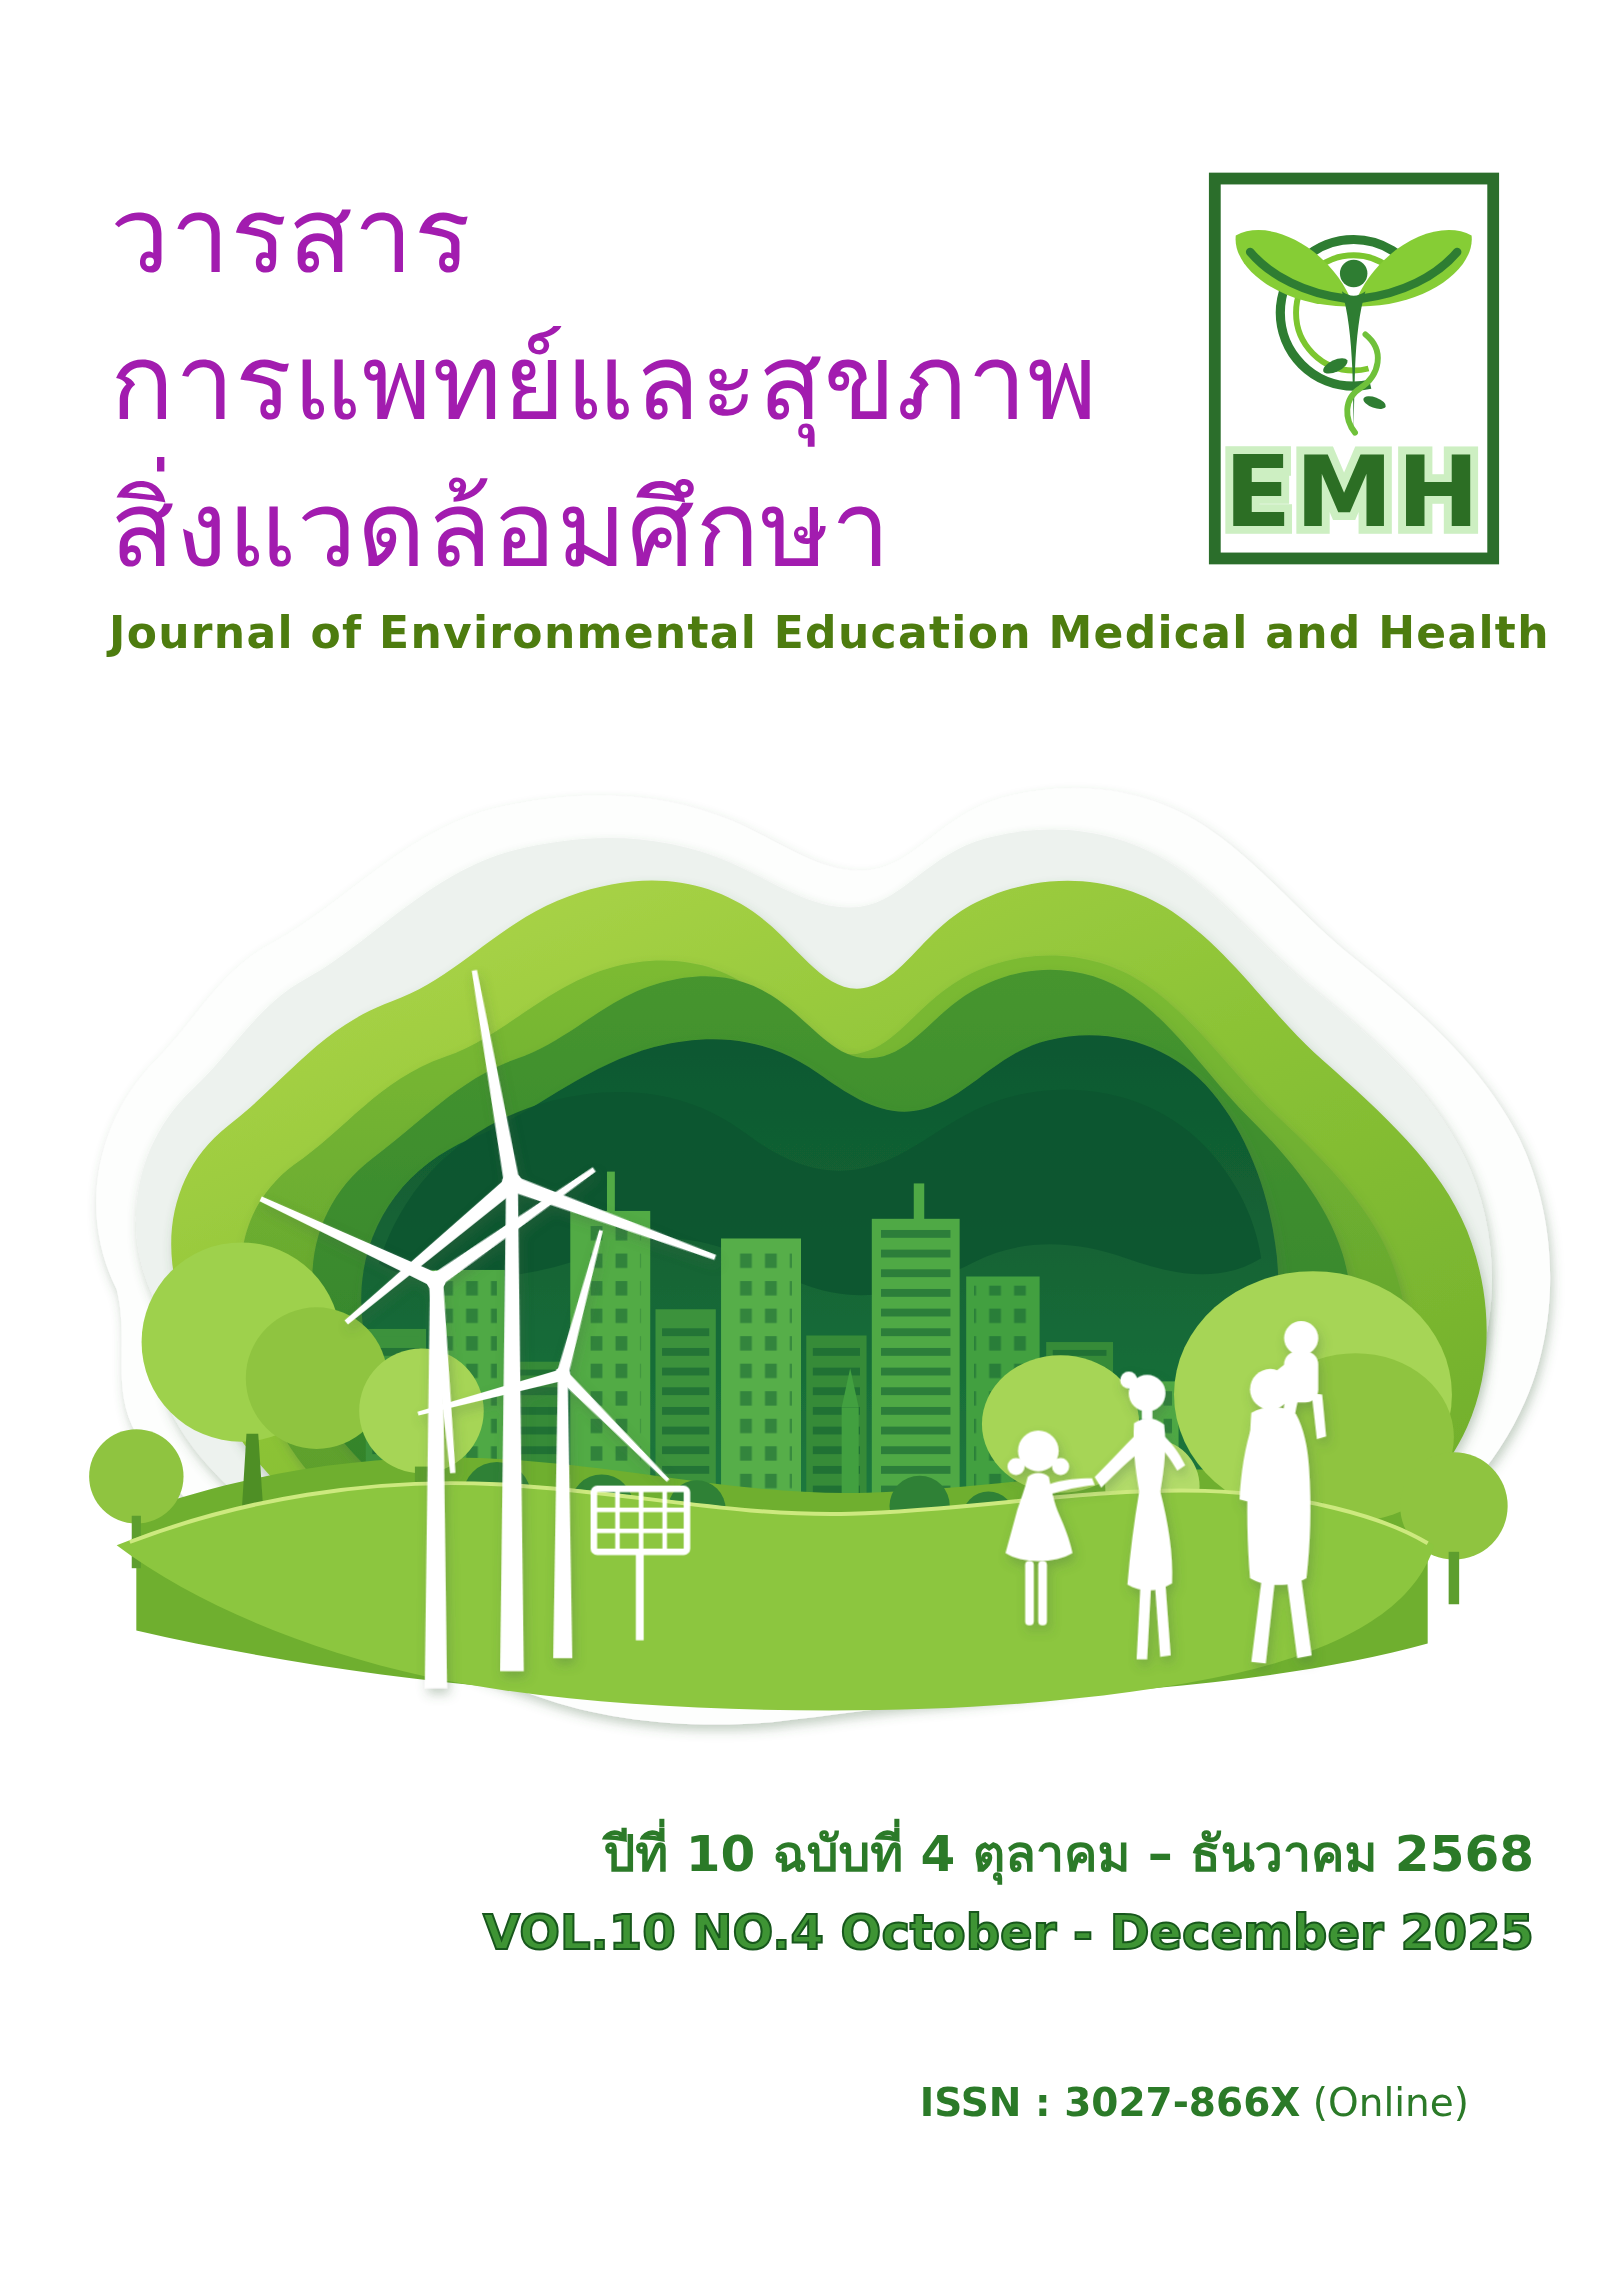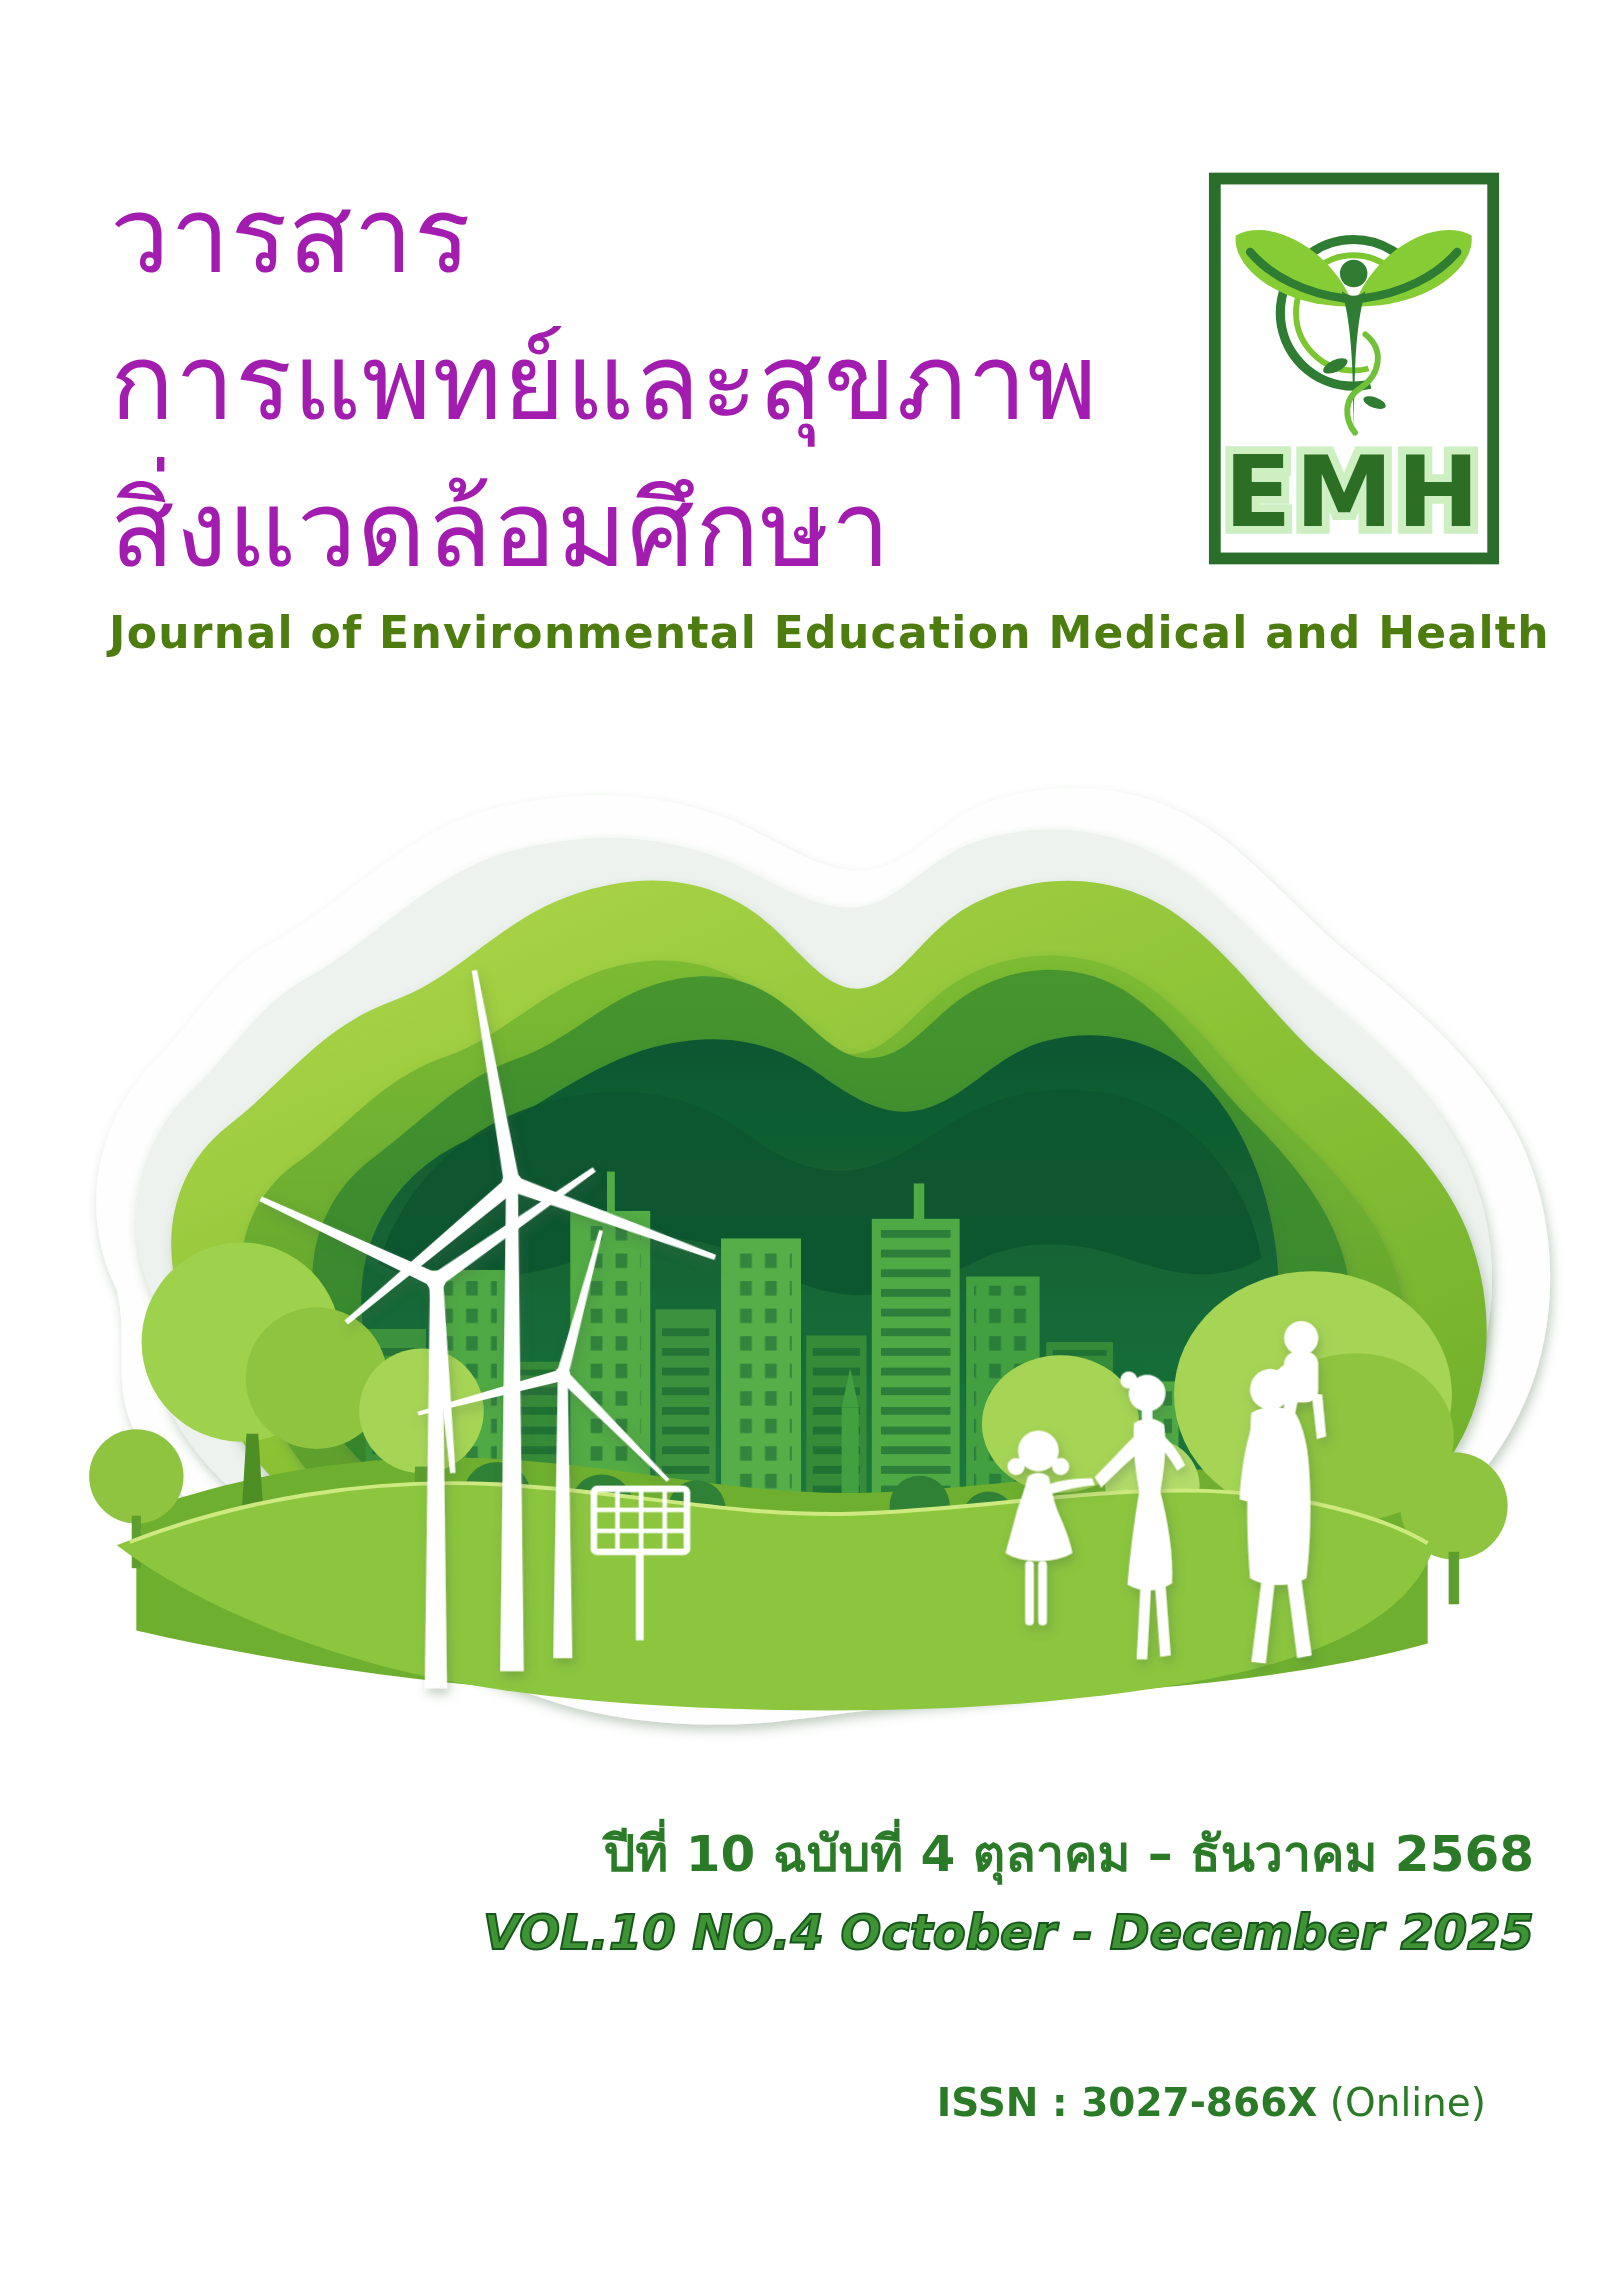--- a/index.html
+++ b/index.html
@@ -28,26 +28,26 @@
   
   .illustration{position:absolute;left:38px;top:751px;width:1547px;height:992px;}
   .illustration svg{display:block;width:100%;height:100%;}
 
   
   .issue-block{position:absolute;right:89px;top:1814px;text-align:right;}
   .issue-th{
     font-size:50px;font-weight:700;color:#2B7A28;letter-spacing:0px;white-space:nowrap;
   }
   .issue-en{
-    margin-top:10.5px;font-size:48px;font-weight:700;color:#3E9434;white-space:nowrap;font-style:italic;
+    margin-top:10.5px;font-size:48px;font-weight:700;color:#3E9434;white-space:nowrap;
     -webkit-text-stroke:2px #17571C;
   }
 
   
-  .issn-block{position:absolute;right:137px;top:2080px;text-align:right;}
+  .issn-block{position:absolute;right:154px;top:2080px;text-align:right;}
   .issn-line{font-size:39px;color:#2B7A28;white-space:nowrap;}
   .issn-line + .issn-line{margin-top:11.8px;}
   .issn-strong{font-weight:700;}
   .issn-normal{font-weight:400;}
 </style>
 </head>
 <body>
 
 <div class="page">
 

